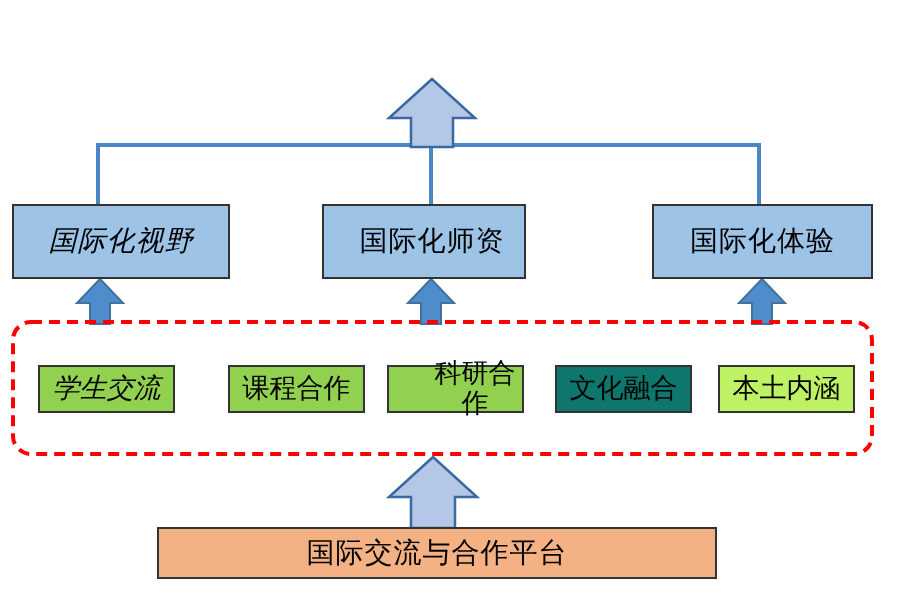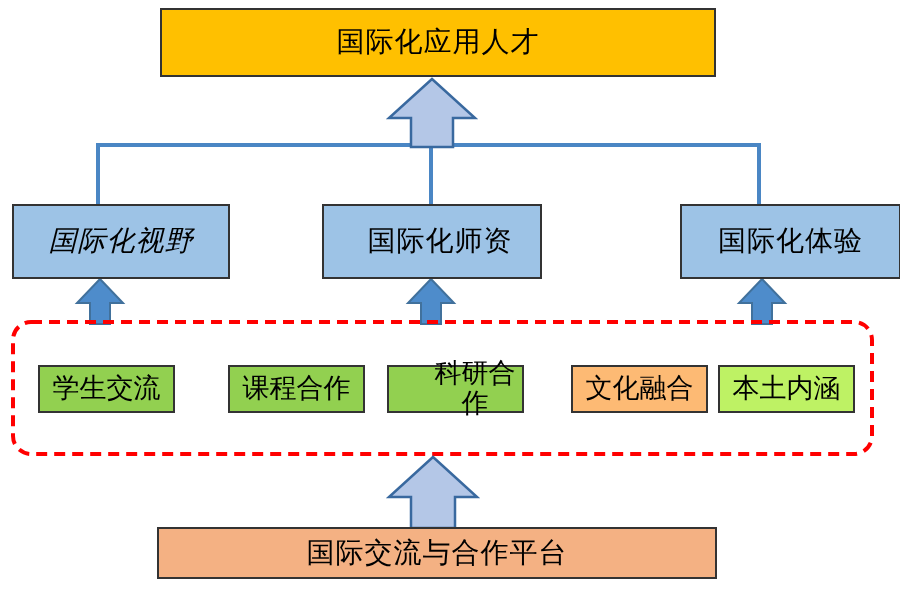--- a/index.html
+++ b/index.html
@@ -9,24 +9,24 @@
   }
   .layer{position:absolute;left:0;top:0;}
   .box{
     position:absolute;display:flex;align-items:center;justify-content:center;
     box-sizing:border-box;border:2px solid #333333;
     font-size:28px;letter-spacing:1px;color:#000;text-align:center;line-height:1.1;
   }
   .goal{left:160px;top:8px;width:556px;height:69px;}
   .pillar{top:204px;height:75px;}
   .p1{left:12px;width:218px;}
-  .p2{left:322px;width:220px;padding-left:16px;}
-  .p3{left:652px;width:221px;margin-left:28px;}
+  .p2{left:322px;width:204px;padding-left:16px;}
+  .p3{left:652px;width:221px;}
   .program{top:365px;height:48px;width:137px;font-size:27px;letter-spacing:0;}
-  .g1{left:38px;}.g2{left:228px;}.g3{left:387px;}.g4{left:555px;}.g5{left:718px;}
+  .g1{left:38px;font-style:italic;}.g2{left:228px;}.g3{left:387px;}.g4{left:555px;}.g5{left:718px;}
   .platform{left:157px;top:527px;width:560px;height:52px;}
 </style>
 </head>
 <body>
 
 <div class="canvas">
 
   <svg class="layer" width="900" height="606" viewBox="0 0 900 606">
 
     <path d="M98,206 L98,145 L759,145 L759,206 M431,145 L431,206" fill="none" stroke-width="4" stroke="#4A86C4"></path>
@@ -35,27 +35,26 @@
 
     <polygon points="100,279 123,303 110,303 110,324 90,324 90,303 77,303" stroke-width="2" fill="#4E8CCB" stroke="#41719C"></polygon>
     <polygon points="431,279 454,303 441,303 441,324 421,324 421,303 408,303" stroke-width="2" fill="#4E8CCB" stroke="#41719C"></polygon>
     <polygon points="762,279 785,303 772,303 772,324 752,324 752,303 739,303" stroke-width="2" fill="#4E8CCB" stroke="#41719C"></polygon>
 
     <rect x="13" y="322" width="859" height="132" rx="18" ry="18" fill="none" stroke-width="4" stroke-dasharray="11 7" stroke="#FF0000"></rect>
 
     <polygon points="433,457 477,497 455,497 455,528 411,528 411,497 389,497" stroke-width="2.5" fill="#B4C7E7" stroke="#39699F"></polygon>
   </svg>
 
-  <div class="box goal" style="background-color: rgb(255, 192, 0); border-color: rgb(51, 51, 51); color: rgb(0, 0, 0);">国际化应用人才</div>
 
   <div class="box pillar p1" style="background-color: rgb(157, 195, 230); border-color: rgb(51, 51, 51); color: rgb(0, 0, 0); font-style: italic;">国际化视野</div>
   <div class="box pillar p2" style="background-color: rgb(157, 195, 230); border-color: rgb(51, 51, 51); color: rgb(0, 0, 0);">国际化师资</div>
   <div class="box pillar p3" style="background-color: rgb(157, 195, 230); border-color: rgb(51, 51, 51); color: rgb(0, 0, 0);">国际化体验</div>
 
   <div class="box program g1" style="background-color: rgb(146, 208, 80); border-color: rgb(51, 51, 51); color: rgb(0, 0, 0);">学生交流</div>
   <div class="box program g2" style="background-color: rgb(146, 208, 80); border-color: rgb(51, 51, 51); color: rgb(0, 0, 0);">课程合作</div>
   <div class="box program g3" style="background-color: rgb(146, 208, 80); border-color: rgb(51, 51, 51); color: rgb(0, 0, 0); padding-left: 39px;">科研合作</div>
-  <div class="box program g4" style="background-color: #fdba74; border-color: rgb(51, 51, 51); color: rgb(0, 0, 0); margin-left: 16px;">文化融合</div>
+  <div class="box program g4" style="background-color: #0f766e; border-color: rgb(51, 51, 51); color: rgb(0, 0, 0);">文化融合</div>
   <div class="box program g5" style="background-color: #bef264; border-color: rgb(51, 51, 51); color: rgb(0, 0, 0);">本土内涵</div>
 
   <div class="box platform" style="background-color: rgb(244, 177, 131); border-color: rgb(51, 51, 51); color: rgb(0, 0, 0);">国际交流与合作平台</div>
 
 </div>
 
 </body></html>

